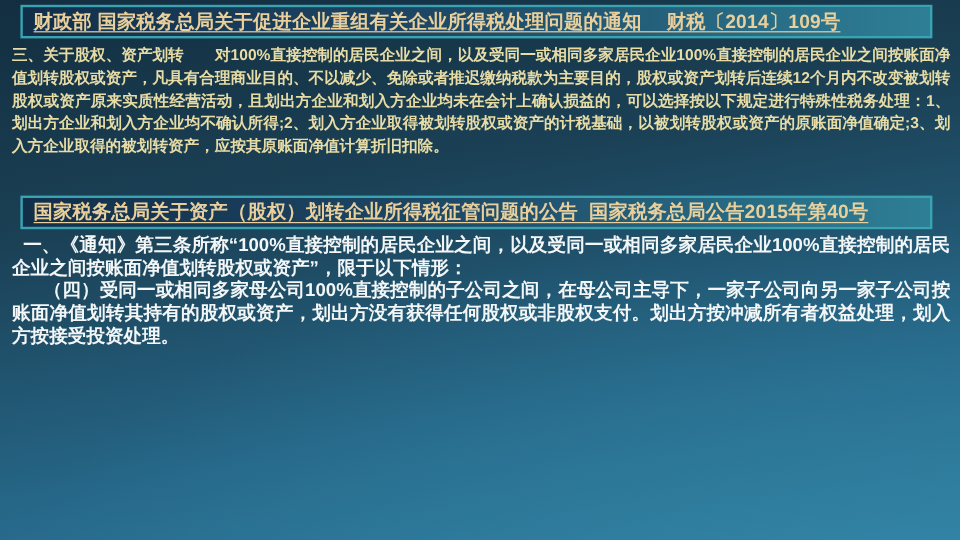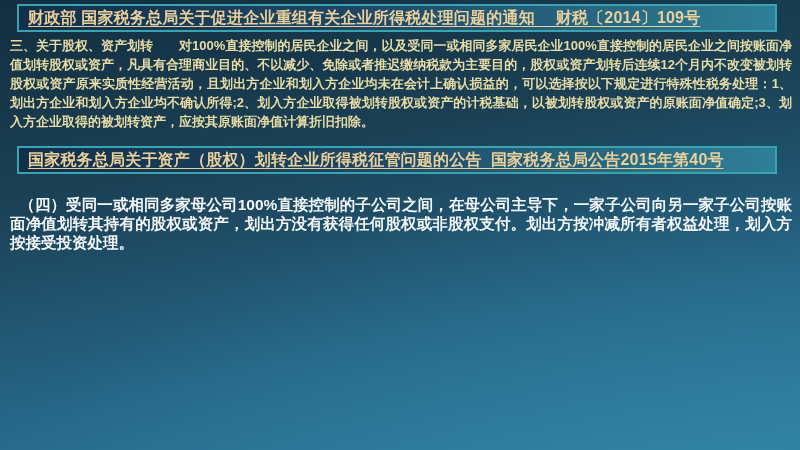--- a/index.html
+++ b/index.html
@@ -21,21 +21,21 @@
     left: 17px;
     width: 760px;
     height: 28px;
     border: 2px solid var(--bar-border, #3aa3b2);
     background: linear-gradient(90deg, var(--bar-fill-left, #122f4a) 0%, #1d4765 45%, var(--bar-fill-right, #2e7f96) 100%);
     display: flex;
     align-items: center;
     padding-left: 9px;
   }
   .title-bar-1 { top: 4px; align-items: center; }
-  .title-bar-2 { top: 146px; text-align: right; }
+  .title-bar-2 { top: 163px; text-align: right; }
 
   .title-text {
     color: var(--gold, #e9cf9b);
     font-size: 16px;
     font-weight: bold;
     white-space: pre;
     text-decoration: underline;
     text-underline-offset: 3px;
     letter-spacing: 0.2px;
   }
@@ -75,16 +75,17 @@
     <span class="title-text">财政部 国家税务总局关于促进企业重组有关企业所得税处理问题的通知　 财税〔2014〕109号</span>
   </div>
 
   <div class="para-gold">三、关于股权、资产划转　　对100%直接控制的居民企业之间，以及受同一或相同多家居民企业100%直接控制的居民企业之间按账面净值划转股权或资产，凡具有合理商业目的、不以减少、免除或者推迟缴纳税款为主要目的，股权或资产划转后连续12个月内不改变被划转股权或资产原来实质性经营活动，且划出方企业和划入方企业均未在会计上确认损益的，可以选择按以下规定进行特殊性税务处理：1、划出方企业和划入方企业均不确认所得;2、划入方企业取得被划转股权或资产的计税基础，以被划转股权或资产的原账面净值确定;3、划入方企业取得的被划转资产，应按其原账面净值计算折旧扣除。</div>
 
   <div class="title-bar title-bar-2">
     <span class="title-text">国家税务总局关于资产（股权）划转企业所得税征管问题的公告  国家税务总局公告2015年第40号</span>
   </div>
 
   <div class="body-2">
+    <p>一、《通知》第三条所称“100%直接控制的居民企业之间，以及受同一或相同多家居民企业100%直接控制的居民企业之间按账面净值划转股权或资产”，限于以下情形：</p>
     <p>（四）受同一或相同多家母公司100%直接控制的子公司之间，在母公司主导下，一家子公司向另一家子公司按账面净值划转其持有的股权或资产，划出方没有获得任何股权或非股权支付。划出方按冲减所有者权益处理，划入方按接受投资处理。</p>
   </div>
 
 </div>
 
 </body></html>

